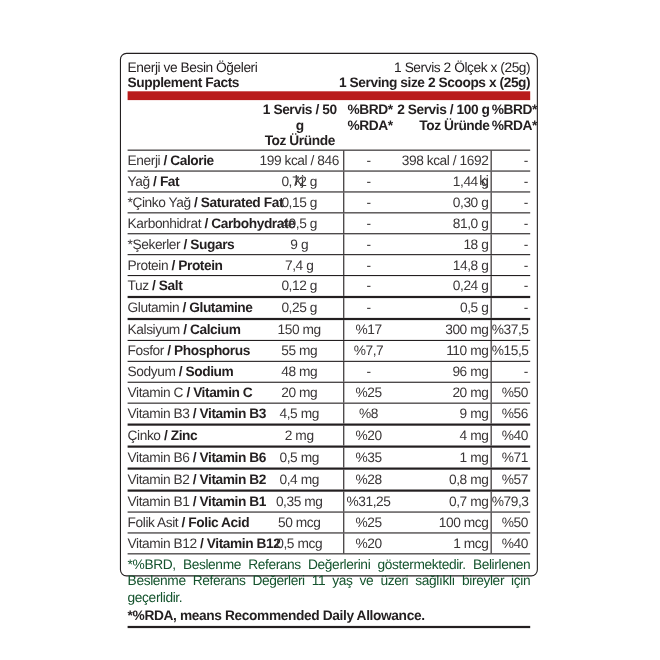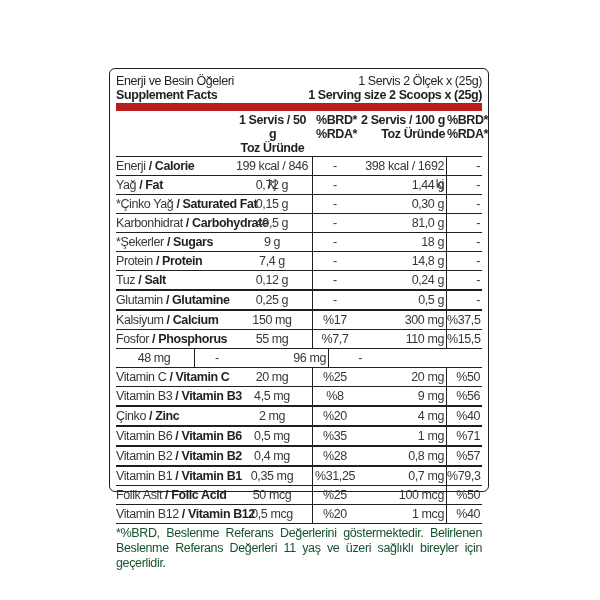--- a/index.html
+++ b/index.html
@@ -1,18 +1,18 @@
 <!DOCTYPE html>
 <html><head>
 <meta charset="utf-8">
 <style>
   html, body { margin: 0; padding: 0; background: #ffffff; }
   body { width: 600px; height: 600px; position: relative; font-family: "Liberation Sans", sans-serif; color: #231f20; }
   .label-box {
-    position: absolute; left: 109px; top: 68px; width: 380px; height: 424px;
+    position: absolute; left: 109px; top: 48px; width: 380px; height: 476px;
     border: 1.5px solid #231f20; border-radius: 6px; box-sizing: border-box;
     padding: 5px 6px 0 6px;
   }
   .hdr-row { display: flex; justify-content: space-between; font-size: 12.5px; line-height: 14px; letter-spacing: -0.4px; }
   .hdr-row.bold { font-weight: bold; border-bottom: 8px solid #b91c1c; padding-bottom: 1px; }
   .col-head { display: flex; font-weight: bold; font-size: 12.5px; line-height: 14px; letter-spacing: -0.4px; border-bottom: 1.5px solid #231f20; padding-top: 2px; padding-bottom: 1px; }
   .col-head .c0 { width: 118px; }
   .c1 { width: 77px; text-align: center; }
   .c2 { width: 47px; text-align: center; }
   .c3 { width: 88px; text-align: right; }
@@ -130,20 +130,21 @@
         <div class="c4">%37,5</div>
       </div>
       <div class="table-row">
         <div class="c0"><span>Fosfor</span><span class="en"> / </span><span class="en">Phosphorus</span></div>
         <div class="c1">55 mg</div>
         <div class="c2">%7,7</div>
         <div class="c3">110 mg</div>
         <div class="c4">%15,5</div>
       </div>
       <div class="table-row">
+        <div class="c0"><span>Sodyum</span><span class="en"> / </span><span class="en">Sodium</span></div>
         <div class="c1">48 mg</div>
         <div class="c2">-</div>
         <div class="c3">96 mg</div>
         <div class="c4">-</div>
       </div>
       <div class="table-row">
         <div class="c0"><span>Vitamin C</span><span class="en"> / </span><span class="en">Vitamin C</span></div>
         <div class="c1">20 mg</div>
         <div class="c2">%25</div>
         <div class="c3">20 mg</div>
@@ -194,13 +195,14 @@
       <div class="table-row">
         <div class="c0"><span>Vitamin B12</span><span class="en"> / </span><span class="en">Vitamin B12</span></div>
         <div class="c1">0,5 mcg</div>
         <div class="c2">%20</div>
         <div class="c3">1 mcg</div>
         <div class="c4">%40</div>
       </div>
     </div>
 
   <div class="footnote">*%BRD, Beslenme Referans Değerlerini göstermektedir. Belirlenen Beslenme Referans Değerleri 11 yaş ve üzeri sağlıklı bireyler için geçerlidir.</div>
+  <div class="footnote bold">*%RDA, means Recommended Daily Allowance.</div>
 </div>
 
 </body></html>

